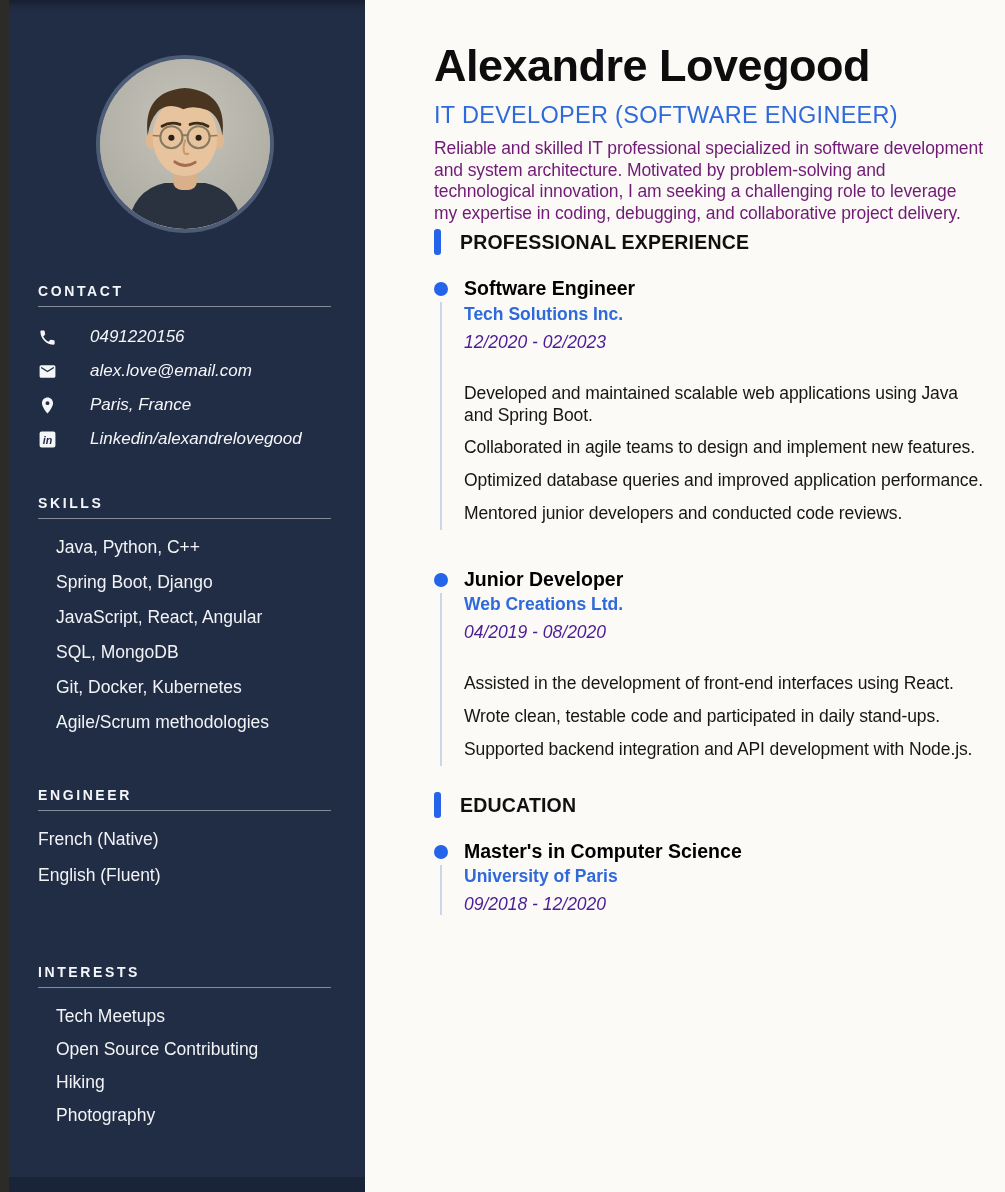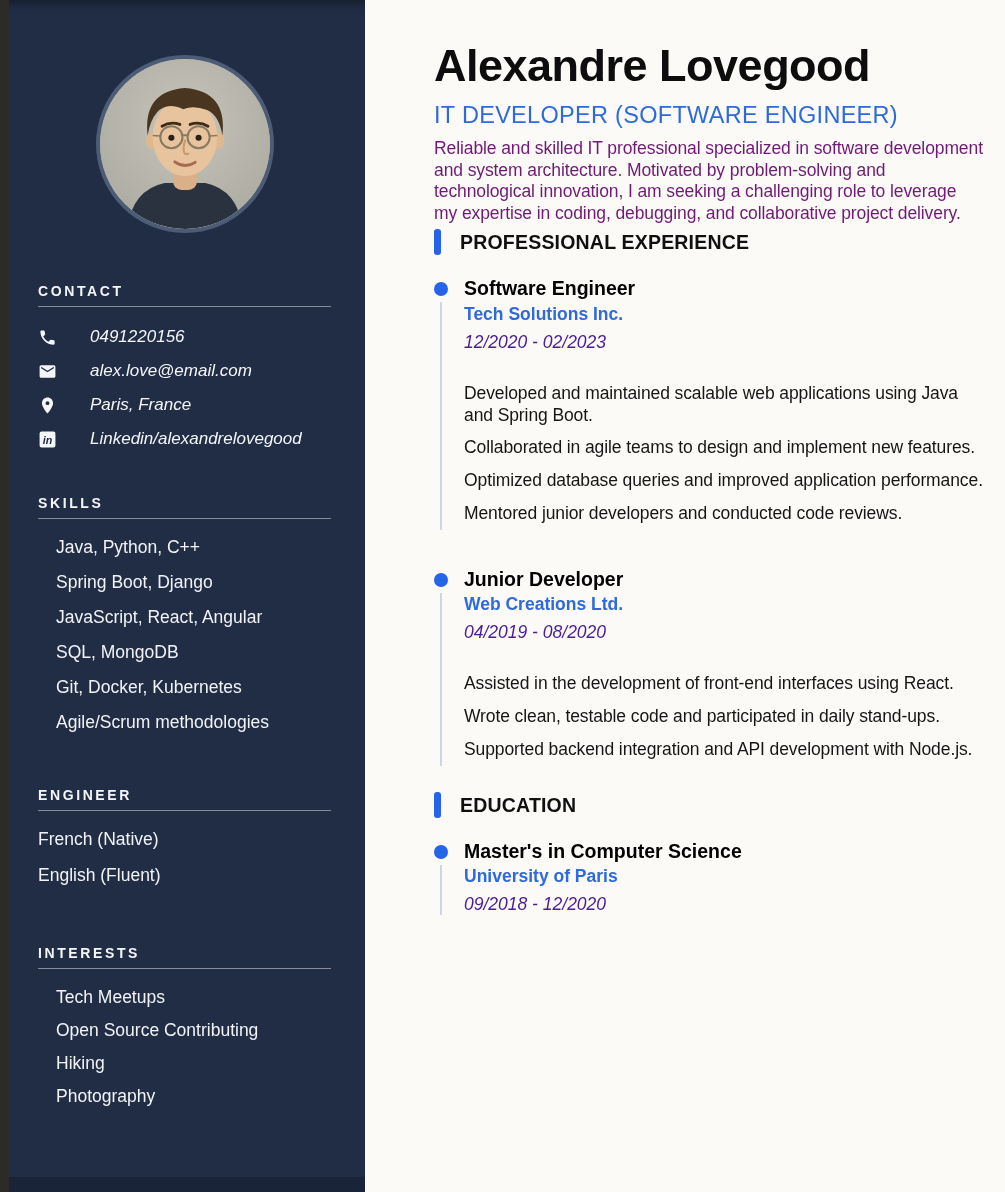--- a/index.html
+++ b/index.html
@@ -52,21 +52,21 @@
     letter-spacing:2.6px;
     color:#f4f6f9;
   }
   .side-rule {
     border:none; border-top:1px solid rgba(255,255,255,.45);
     margin-top:7px;
   }
   .mt-contact { margin-top:50px; }
   .mt-skills { margin-top:46px; }
   .mt-langs { margin-top:54px; }
-  .mt-interests { margin-top:59px; }
+  .mt-interests { margin-top:78px; }
 
   .contact-list { list-style:none; margin-top:20px; }
   .contact-row {
     display:flex; align-items:flex-end;
     gap:33px; margin-bottom:14px;
     font-size:17px; color:#f5f6f8;font-style:italic;
   }
   .contact-row .cicon { width:19px; height:19px; flex:0 0 19px; display:flex; }
   .contact-row .cicon svg { width:19px; height:19px; }
 

